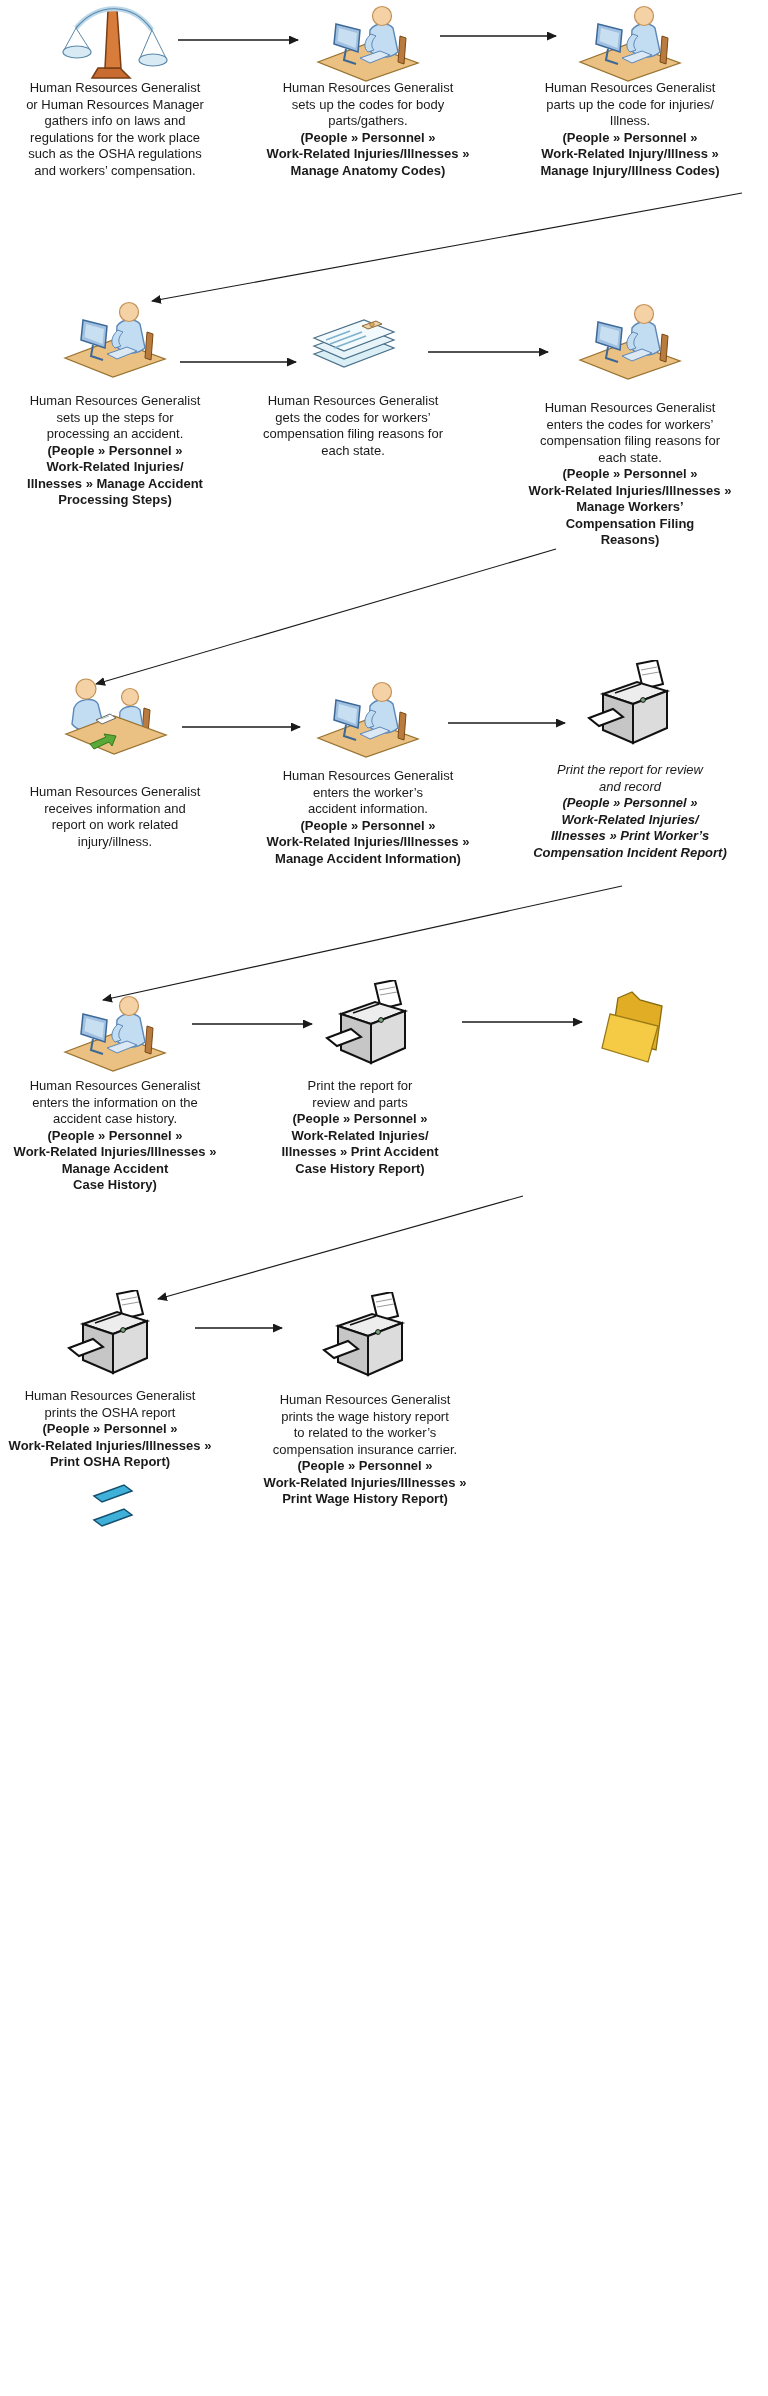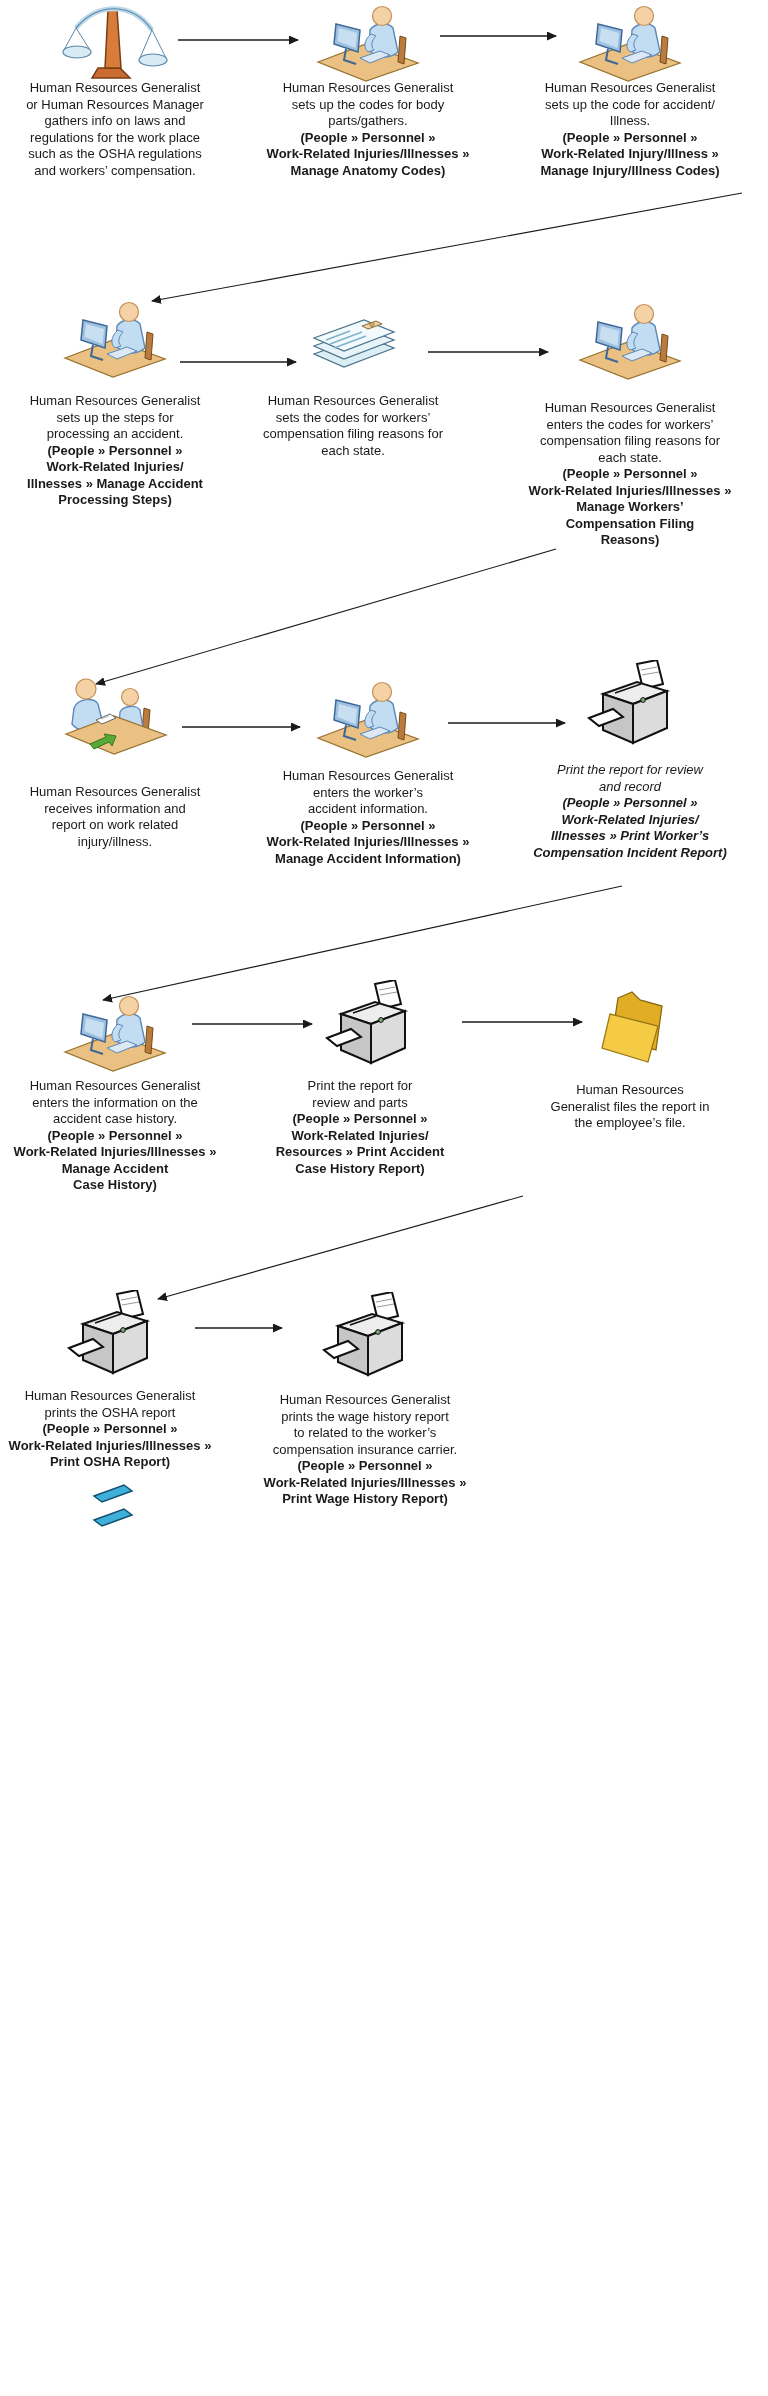--- a/index.html
+++ b/index.html
@@ -86,21 +86,21 @@
     <path d="M63,32 C56,38 55,46 60,50 L66,48 C62,44 64,38 68,34 Z" fill="#c2dcf2" stroke="#5c88b8" stroke-width="1"></path>
     <circle cx="74" cy="14" r="9.5" fill="#f4d2a6" stroke="#c49056" stroke-width="1.2"></circle>
     <polygon points="28,22 52,28 50,50 26,42" fill="#9fc0e0" stroke="#3c6898" stroke-width="1.5"></polygon>
     <polygon points="31,26 49,31 47.5,46 29.5,39" fill="#c8dff2"></polygon>
     <path d="M38,47 L36,58 L48,62" fill="none" stroke="#3c6898" stroke-width="2"></path>
     <polygon points="52,56 72,49 82,53 62,61" fill="#dce8f4" stroke="#5c88b8" stroke-width="1"></polygon>
   </svg>
     </div>
     <div class="caption" style="left: 505px; top: 80px; width: 250px;">
       <div class="line">Human Resources Generalist</div>
-      <div class="line">sets up the code for accident/</div>
+      <div class="line">parts up the code for injuries/</div>
       <div class="line">Illness.</div>
       <div class="line bold">(People » Personnel »</div>
       <div class="line bold">Work-Related Injury/Illness »</div>
       <div class="line bold">Manage Injury/Illness Codes)</div>
     </div>
     <div class="icon" style="left: 55px; top: 298px; width: 120px; height: 80px;">
       <svg viewBox="0 0 120 80">
     <polygon points="10,60 58,42 110,61 58,79" fill="#eac182" stroke="#99722f" stroke-width="1.3"></polygon>
     <polygon points="92,34 98,36 96,62 90,60" fill="#b97c3e" stroke="#7a4a16" stroke-width="1"></polygon>
     <path d="M62,28 C68,20 80,20 85,26 L90,50 C80,58 68,56 61,48 Z" fill="#c2dcf2" stroke="#5c88b8" stroke-width="1.4"></path>
@@ -126,21 +126,21 @@
     <polygon points="8,44 58,26 88,38 38,57" fill="#daeef6" stroke="#4a7088" stroke-width="1.2"></polygon>
     <polygon points="8,36 58,18 88,30 38,49" fill="#e6f4fa" stroke="#4a7088" stroke-width="1.2"></polygon>
     <polygon points="8,28 58,10 88,22 38,41" fill="#f2fafd" stroke="#4a7088" stroke-width="1.2"></polygon>
     <polygon points="56,16 70,11 76,14 62,19" fill="#ecd2a4" stroke="#8a6a3a" stroke-width="1"></polygon>
     <circle cx="66" cy="14.5" r="2.2" fill="#d8a860" stroke="#8a6a3a" stroke-width="0.6"></circle>
     <path d="M20,30 L44,21 M24,34 L56,22 M28,38 L60,26" stroke="#7fb2cc" stroke-width="1.5" fill="none"></path>
   </svg>
     </div>
     <div class="caption" style="left: 228px; top: 393px; width: 250px;">
       <div class="line">Human Resources Generalist</div>
-      <div class="line">sets the codes for workers’</div>
+      <div class="line">gets the codes for workers’</div>
       <div class="line">compensation filing reasons for</div>
       <div class="line">each state.</div>
     </div>
     <div class="icon" style="left: 570px; top: 300px; width: 120px; height: 80px;">
       <svg viewBox="0 0 120 80">
     <polygon points="10,60 58,42 110,61 58,79" fill="#eac182" stroke="#99722f" stroke-width="1.3"></polygon>
     <polygon points="92,34 98,36 96,62 90,60" fill="#b97c3e" stroke="#7a4a16" stroke-width="1"></polygon>
     <path d="M62,28 C68,20 80,20 85,26 L90,50 C80,58 68,56 61,48 Z" fill="#c2dcf2" stroke="#5c88b8" stroke-width="1.4"></path>
     <path d="M63,32 C56,38 55,46 60,50 L66,48 C62,44 64,38 68,34 Z" fill="#c2dcf2" stroke="#5c88b8" stroke-width="1"></path>
     <circle cx="74" cy="14" r="9.5" fill="#f4d2a6" stroke="#c49056" stroke-width="1.2"></circle>
@@ -253,33 +253,28 @@
     <path d="M30,33 L56,24" stroke="#111111" stroke-width="1.5"></path>
     <circle cx="58" cy="40" r="2.4" fill="#7aa87a" stroke="#111111" stroke-width="1"></circle>
     <polygon points="4,58 28,49 38,57 14,66" fill="#ffffff" stroke="#111111" stroke-width="2"></polygon>
   </svg>
     </div>
     <div class="caption" style="left: 235px; top: 1078px; width: 250px;">
       <div class="line">Print the report for</div>
       <div class="line">review and parts</div>
       <div class="line bold">(People » Personnel »</div>
       <div class="line bold">Work-Related Injuries/</div>
-      <div class="line bold">Resources » Print Accident</div>
+      <div class="line bold">Illnesses » Print Accident</div>
       <div class="line bold">Case History Report)</div>
     </div>
     <div class="icon" style="left: 590px; top: 988px; width: 80px; height: 90px;">
       <svg viewBox="0 0 80 90">
     <path d="M28,10 L42,4 L50,12 L72,18 L66,62 L22,50 Z" fill="#e0ad24" stroke="#8a6a10" stroke-width="1.3"></path>
     <path d="M20,26 L68,38 L58,74 L12,60 Z" fill="#f5ca45" stroke="#9a7a15" stroke-width="1.3"></path>
   </svg>
-    </div>
-    <div class="caption" style="left: 512.5px; top: 1082px; width: 235px;">
-      <div class="line">Human Resources</div>
-      <div class="line">Generalist files the report in</div>
-      <div class="line">the employee’s file.</div>
     </div>
     <div class="icon" style="left: 65px; top: 1290px; width: 90px; height: 95px;">
       <svg viewBox="0 0 90 95">
     <polygon points="52,4 72,0 78,24 58,29" fill="#ffffff" stroke="#111111" stroke-width="2"></polygon>
     <path d="M56,10 L72,7 M57,15 L74,12" stroke="#999" stroke-width="1"></path>
     <polygon points="18,34 52,22 82,31 48,44" fill="#ededed" stroke="#111111" stroke-width="2"></polygon>
     <polygon points="48,44 82,31 82,68 48,83" fill="#dcdcdc" stroke="#111111" stroke-width="2"></polygon>
     <polygon points="18,34 48,44 48,83 18,70" fill="#c6c6c6" stroke="#111111" stroke-width="2"></polygon>
     <path d="M30,33 L56,24" stroke="#111111" stroke-width="1.5"></path>
     <circle cx="58" cy="40" r="2.4" fill="#7aa87a" stroke="#111111" stroke-width="1"></circle>

